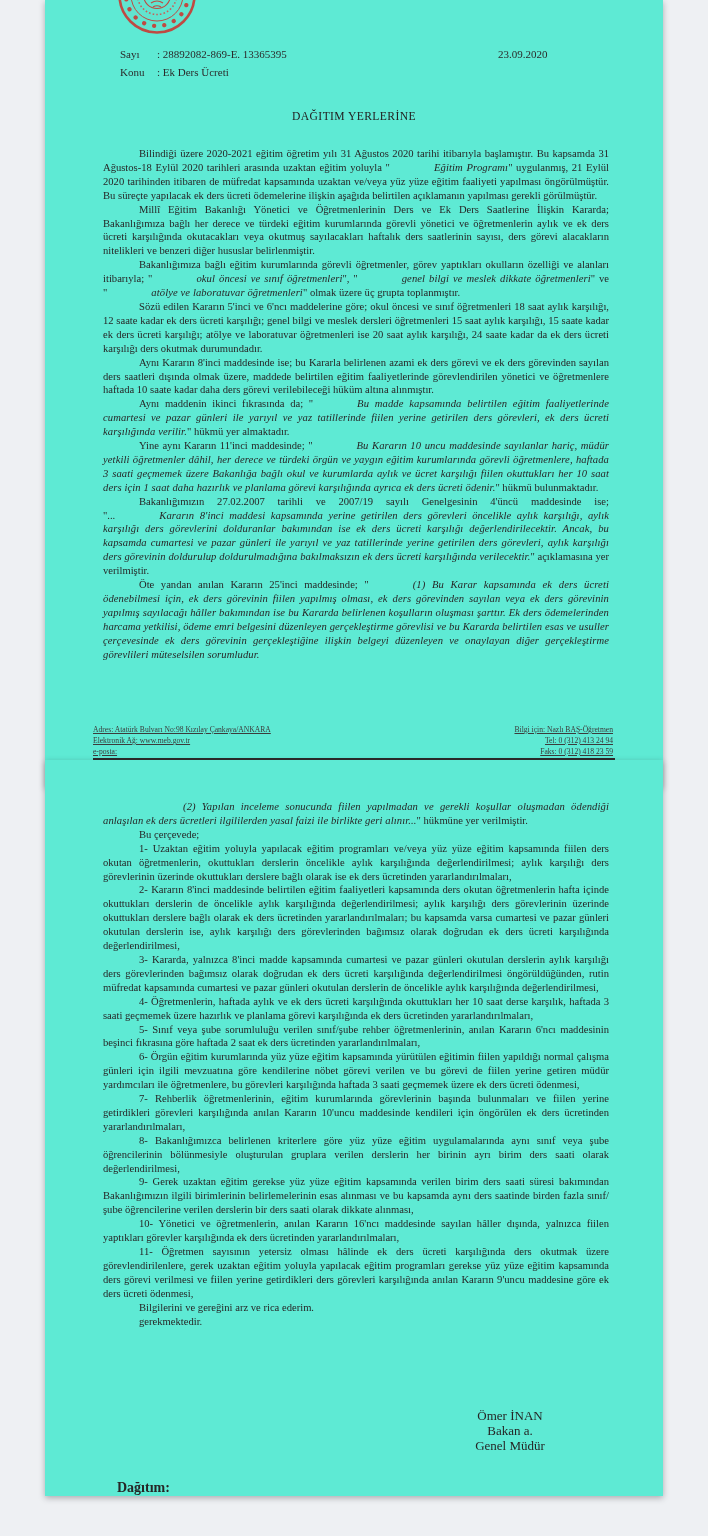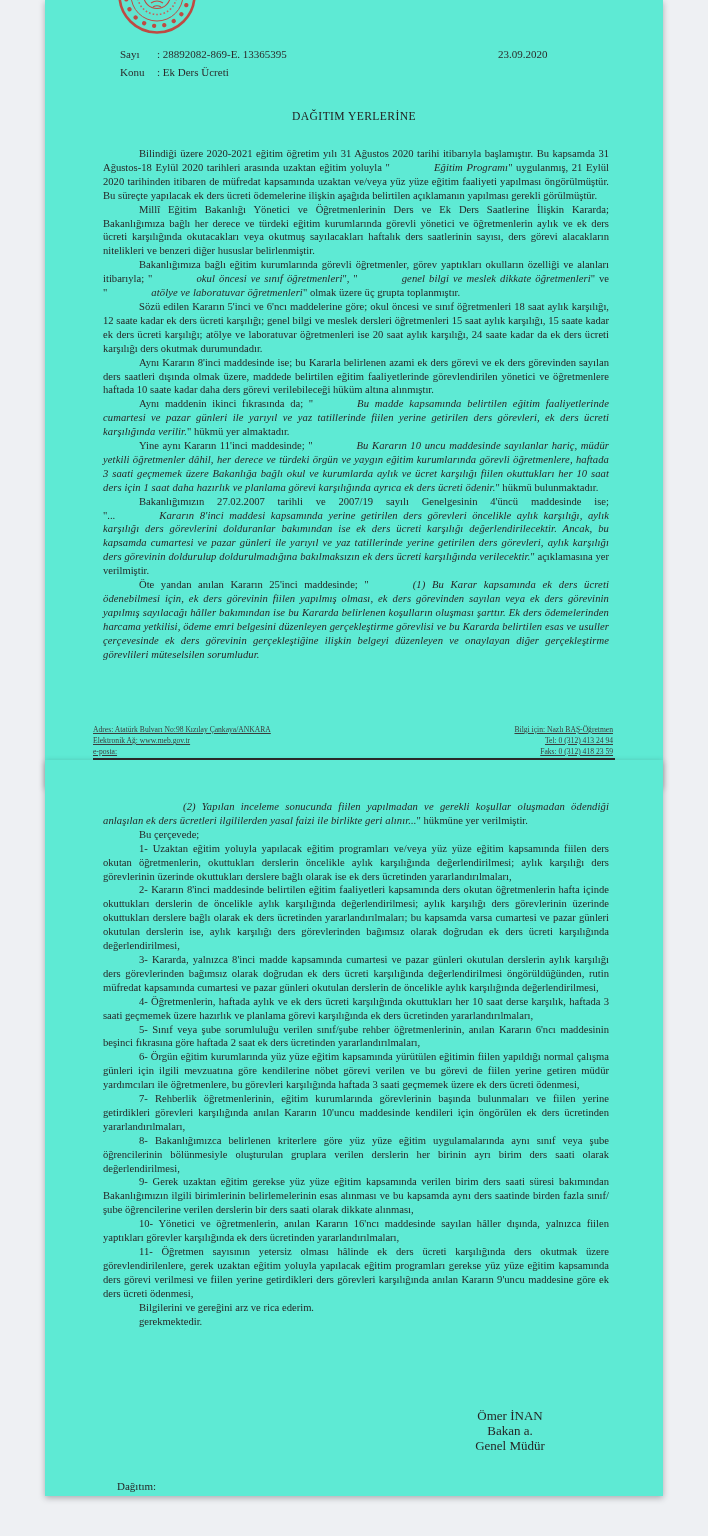--- a/index.html
+++ b/index.html
@@ -54,21 +54,21 @@
   .verify .code{
     font-family:Liberation Sans, sans-serif;font-size:10.5px;letter-spacing:.2px;
     vertical-align:-1px;color:#222;
   }
 
   
   .signature{
     position:absolute;left:390px;top:648px;width:150px;text-align:center;
     font-size:13px;line-height:15px;color:#262626;
   }
-  .distribution{position:absolute;left:72px;top:720px;font-size:11px;color:#262626;}
+  .distribution{position:absolute;left:72px;top:720px;font-size:14px;color:#262626;font-weight:bold;}
 </style>
 </head>
 <body>
 
 <div class="canvas">
 
   <div class="page page1">
 
     <svg class="seal" viewBox="0 0 80 80">
       <circle cx="40" cy="40" r="37.5" fill="rgba(191,74,66,0.03)" stroke="#bf4a42" stroke-width="2.6"></circle>

